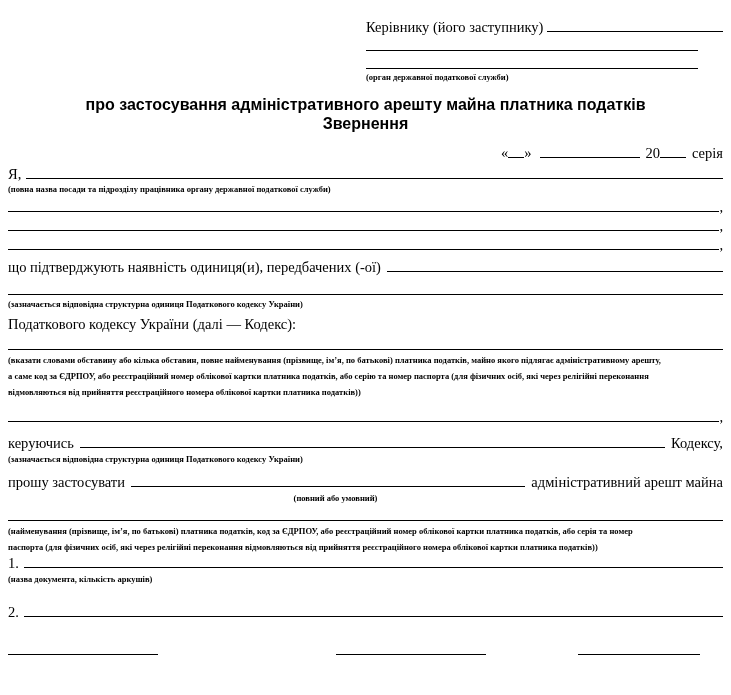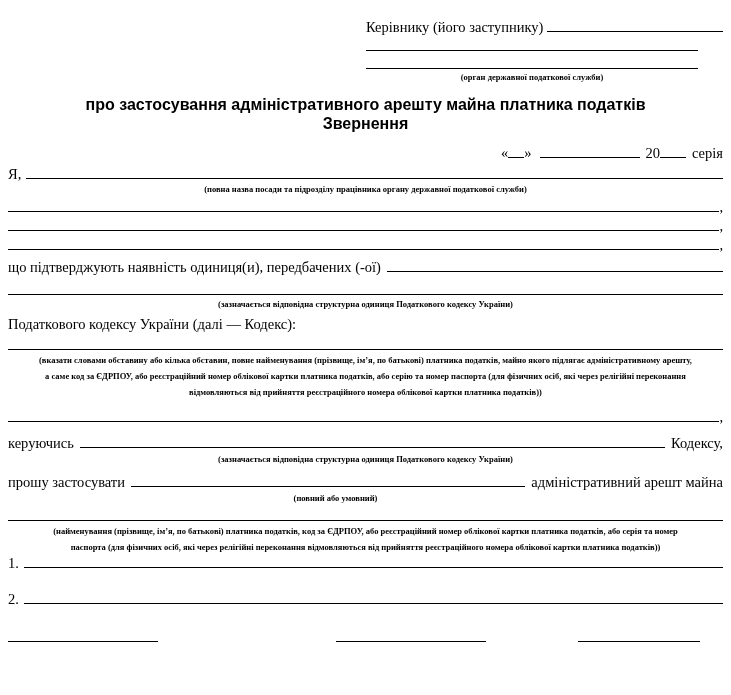--- a/index.html
+++ b/index.html
@@ -7,21 +7,21 @@
     width:731px;height:695px;background:#fff;color:#000;
     font-family:"Liberation Serif","DejaVu Serif",serif;
     font-size:14.5px;overflow:hidden;
   }
   .page{box-sizing:border-box;width:731px;height:695px;padding:17px 8px 0 8px;position:relative}
   .row{display:flex;align-items:flex-end}
   .fill{flex:1;border-bottom:1px solid #000;margin-bottom:4px;min-height:1px}
   .f{border-bottom:1px solid #000;margin-bottom:4px}
   .line{border-bottom:1px solid #000;height:0}
   .cap{font-size:8.5px;font-weight:bold;line-height:11px}
-  .center{text-align:center}
+  .center{text-align:left}
   .nowrap{white-space:nowrap}
 
   
   .hdr-row1{margin-left:358px;height:19px}
   .hdr-line{margin-left:358px;margin-right:25px}
   .hdr-l2{margin-top:14px}
   .hdr-l3{margin-top:17px}
   .hdr-cap{margin-left:358px;margin-right:25px;margin-top:3px}
 
   .title{margin-top:12px;text-align:center;font-family:"Liberation Sans","DejaVu Sans",sans-serif;
@@ -155,20 +155,21 @@
 
   <div class="line fl3"></div>
   <div class="cap center pcap">(найменування (прізвище, ім’я, по батькові) платника податків, код за ЄДРПОУ, або реєстраційний номер облікової картки платника податків, або серія та номер</div>
   <div class="cap center pcap">паспорта (для фізичних осіб, які через релігійні переконання відмовляються від прийняття реєстраційного номера облікової картки платника податків))</div>
 
 
   <div class="row item-row item1">
     <span class="num">1.</span>
     <span class="fill"></span>
   </div>
+  <div class="cap center doc-cap">(назва документа, кількість аркушів)</div>
 
   <div class="row item-row item2">
     <span class="num">2.</span>
     <span class="fill"></span>
   </div>
 
   <div class="sigs">
     <div class="sc1">
       <div class="line"></div>
 

